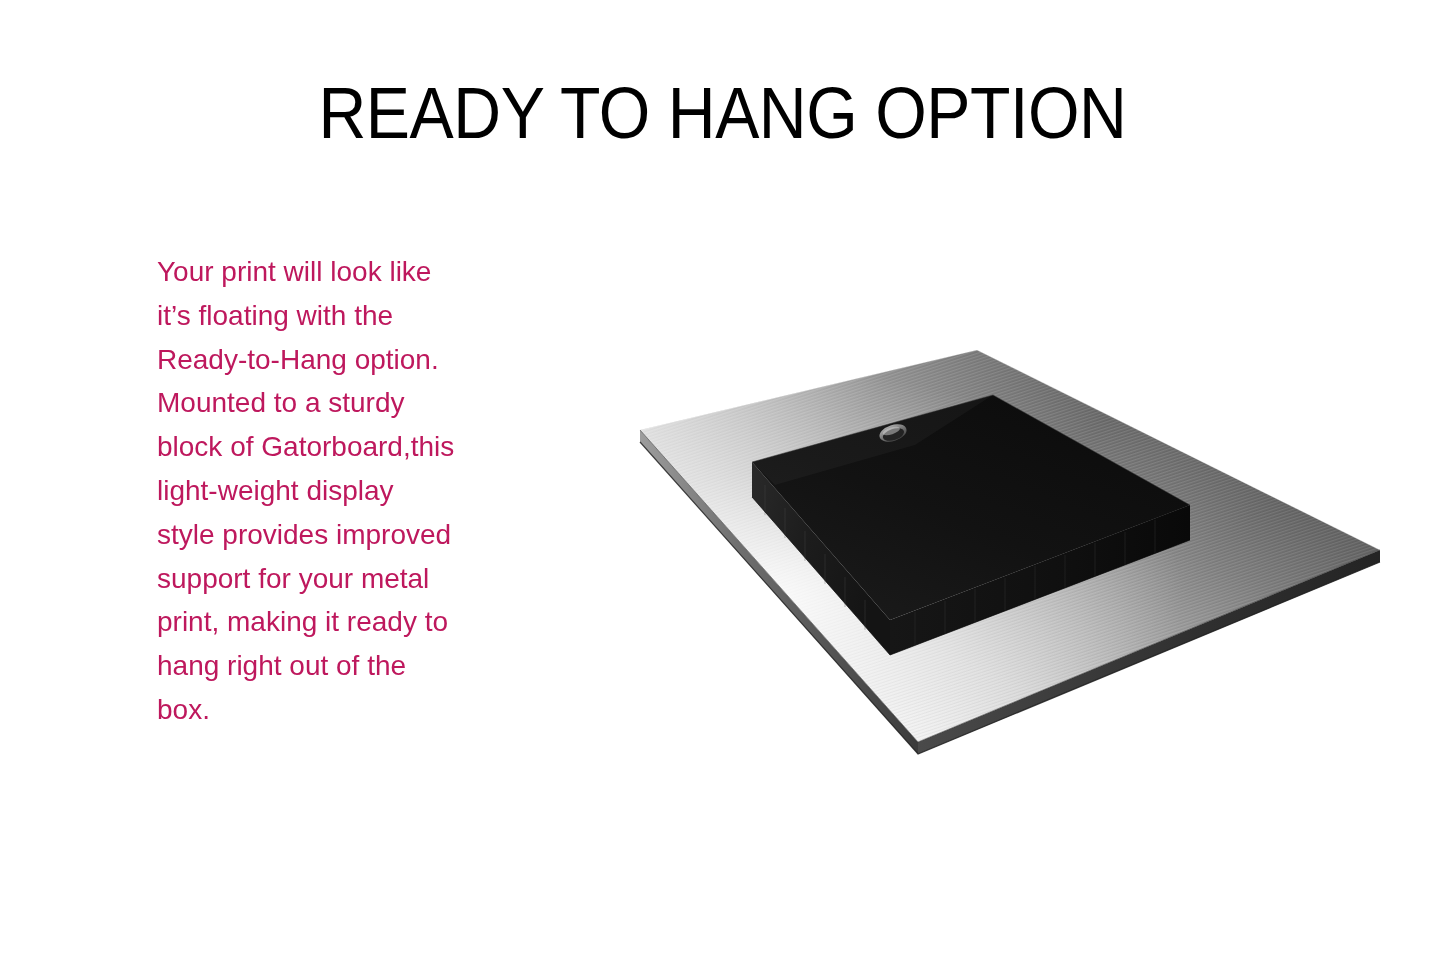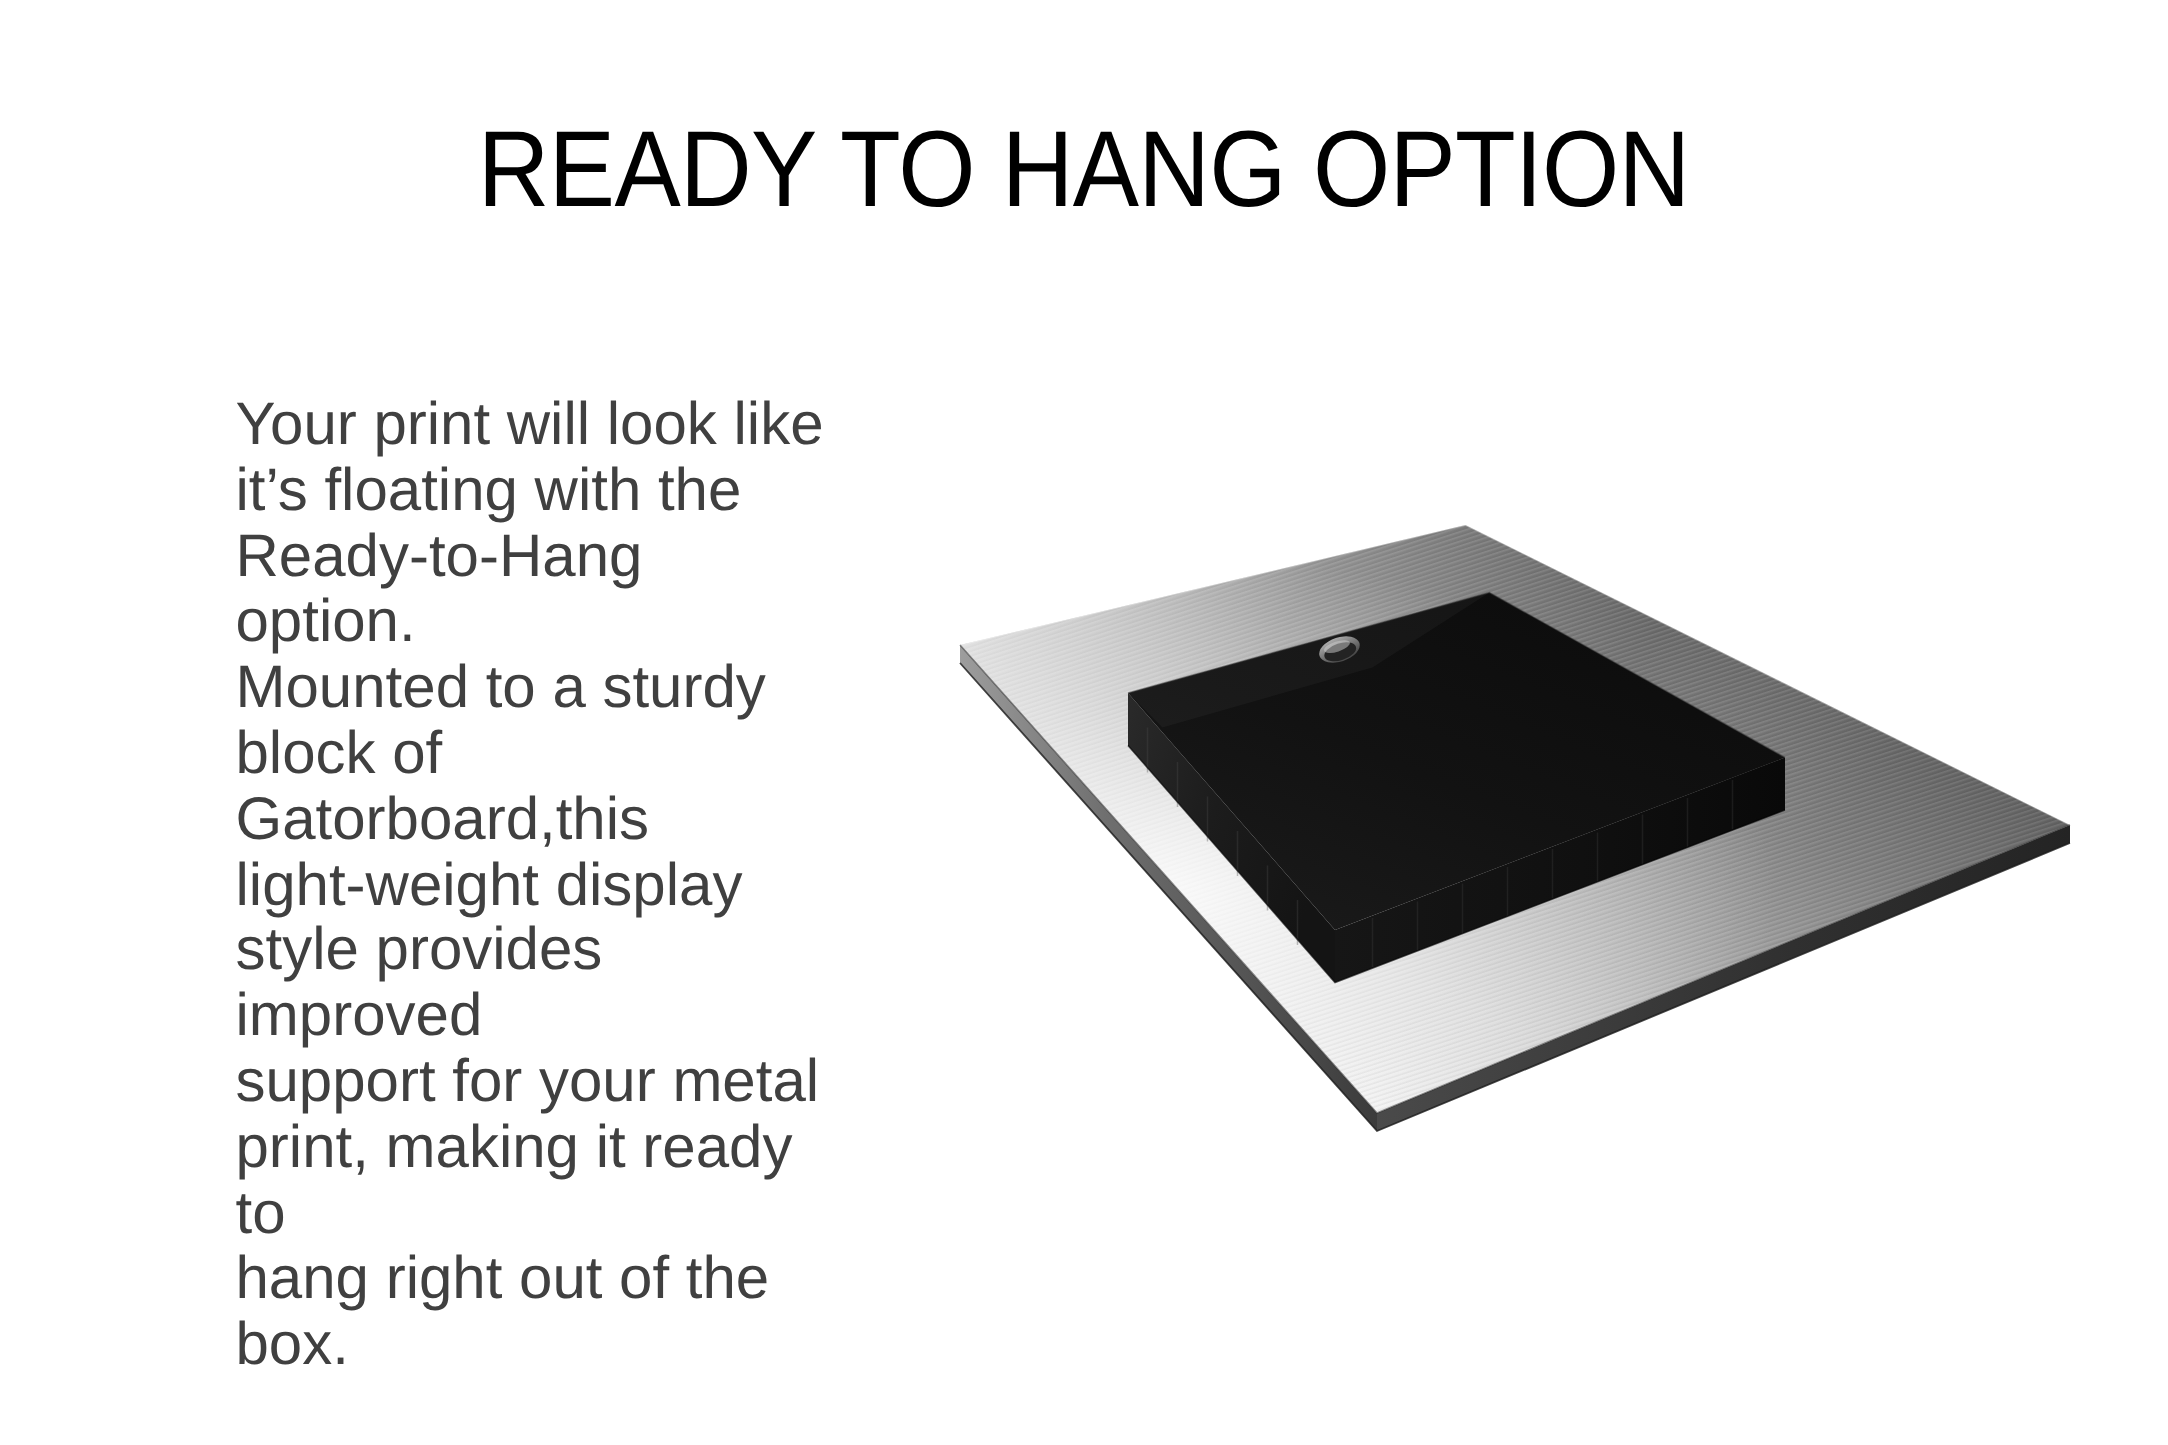--- a/index.html
+++ b/index.html
@@ -34,26 +34,25 @@
     color: #000000;
   }
 
   
   #body-copy {
     position: absolute;
     left: 157px;
     top: 250px;
     width: 400px;
     font-family: "Liberation Sans", sans-serif;
-    font-size: 40px;
+    font-size: 28px;
     line-height: 43.8px;
     font-weight: 400;
-    color: #404040;
+    color: #be185d;
     white-space: pre-line;
-    margin-top: 12px;
   }
 
   
   #product-figure {
     position: absolute;
     left: 615px;
     top: 325px;
     width: 790px;
     height: 440px;
   }

